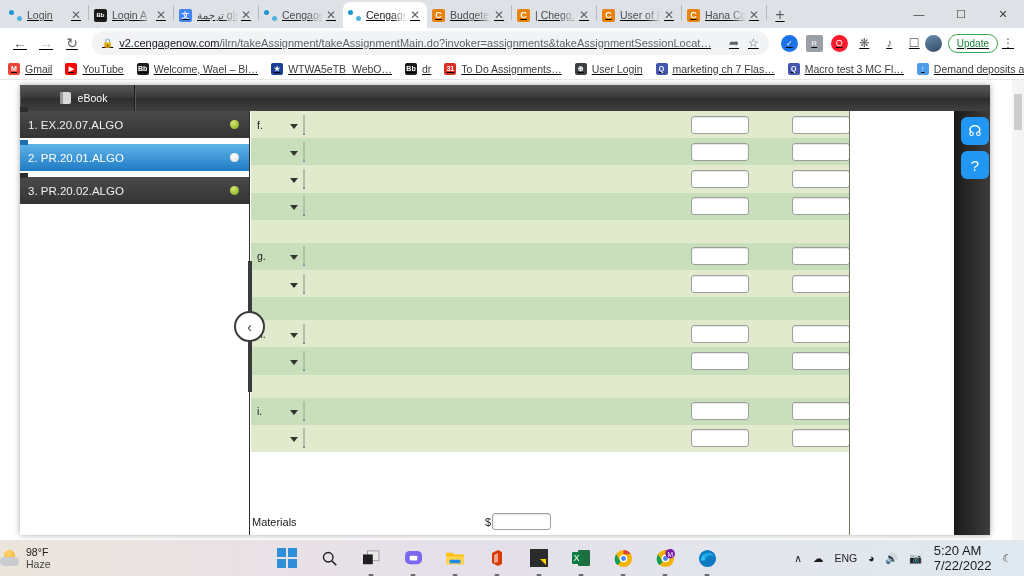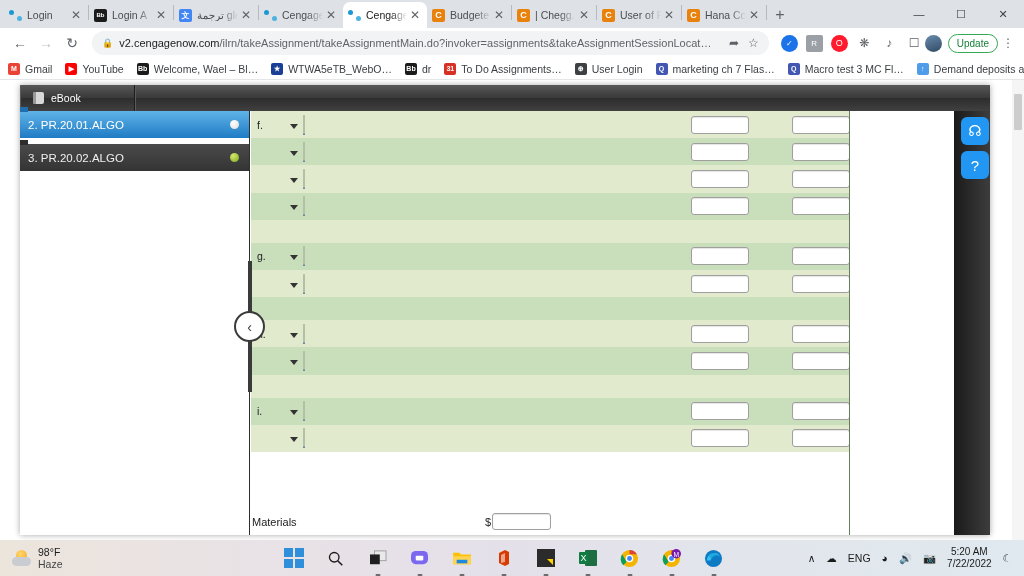--- a/index.html
+++ b/index.html
@@ -4,21 +4,21 @@
 <style>
   * { box-sizing: border-box; margin: 0; padding: 0; }
   html, body {
     width: 1024px; height: 576px;
     font-family: "Liberation Sans", sans-serif;
     overflow: hidden;
     background: #ffffff;
   }
 
   
-  .browser { width: 1024px; height: 472px; background: #ffffff; position: relative; }
+  .browser { width: 1024px; height: 472px; background: #ffffff; position: relative; text-decoration: underline; }
 
   .tabstrip {
     height: 28px; background: #dee1e6;
     display: flex; align-items: flex-end; padding-left: 4px; position: relative;
   }
   .tab {
     height: 26px; width: 84px; display: flex; align-items: center;
     padding: 0 5px; font-size: 10.5px; color: #4a4e52;
     position: relative; border-radius: 7px 7px 0 0; flex-shrink: 0;
   }
@@ -107,20 +107,21 @@
   }
   .apphdr-title {
     width: 230px; display: flex; align-items: center; padding-left: 10px;
     font-size: 12.5px; font-weight: bold;
     border-right: 1px solid #1d1d1d;
   }
   .apphdr-btn {
     width: 115px; display: flex; align-items: center; gap: 7px; padding-left: 12px;
     font-size: 10.5px; border-right: 1px solid #1d1d1d;
     border-left: 1px solid #5a5a5a;
+    justify-content: center;
   }
   .ic-book { width: 11px; height: 12px; background: #d8d8d8; border-radius: 1px 2px 2px 1px;
              border-left: 3px solid #9a9a9a; }
   .ic-video { width: 13px; height: 10px; background: #d8d8d8; border-radius: 1px; position: relative; }
   .ic-video::after { content:""; position:absolute; right:-4px; top:1px;
                      border-left: 4px solid #d8d8d8; border-top: 4px solid transparent;
                      border-bottom: 4px solid transparent; }
   .apphdr-fill { flex: 1; border-left: 1px solid #5a5a5a; }
 
   .appbody { display: flex; height: 424px; position: relative; }
@@ -226,38 +227,38 @@
   }
   .os-thumb { position: absolute; left: 2px; top: 14px; width: 8px; height: 36px;
               background: #cdcdcd; border-radius: 1px; }
 
   
   .taskbar {
     position: absolute; left: 0; top: 540px; width: 1024px; height: 36px;
     background: linear-gradient(to right,#ece5dc 0%,#e9e2e6 25%,#e4e0ea 50%,#e2e6ec 75%,#dfe9ef 100%);
     display: flex; align-items: center;
   }
-  .weather { display: flex; align-items: center; gap: 7px; padding-left: 12px; width: 200px; }
+  .weather { display: flex; align-items: center; gap: 7px; width: 200px; }
   .w-ic { width: 19px; height: 19px; position: relative; }
   .w-ic::before { content:""; position:absolute; left:4px; top:1px; width:11px; height:11px;
                   border-radius:50%; background: radial-gradient(circle at 40% 35%,#ffd86b,#f5a623); }
   .w-ic::after { content:""; position:absolute; left:0; top:8px; width:19px; height:9px;
                  border-radius: 9px; background:#c9ccd1; }
   .w-txt { line-height: 1.15; }
   .w-temp { font-size: 10.5px; color: #1b1b1b; }
   .w-cond { font-size: 10.5px; color: #444; }
   .tb-center { flex: 1; display: flex; align-items: center; justify-content: center; gap: 20px; }
   .tbi { width: 22px; height: 22px; position: relative; display: flex;
          align-items: center; justify-content: center; }
   .tbi .run { position: absolute; bottom: -7px; left: 50%; transform: translateX(-50%);
               width: 5px; height: 2px; border-radius: 1px; background: #6b6b6b; }
   .win-logo { display: grid; grid-template-columns: 9px 9px; grid-template-rows: 9px 9px; gap: 2px; }
   .win-logo i { background: #2f8fdb; display: block; }
   .tray { display: flex; align-items: center; gap: 11px; padding-right: 12px; font-size: 10.5px; color: #1b1b1b; }
-  .clock { text-align: center; line-height: 1.18; font-size: 10px; color: #1b1b1b; }
+  .clock { text-align: left; line-height: 1.18; font-size: 13px; color: #1b1b1b; }
 </style>
 </head>
 <body>
 
 <div class="browser">
 
   <div class="tabstrip">
     <div id="tabs-host" style="display:flex;align-items:flex-end;">
         <div class="tab">
           <span class="tab-favicon fav-cengage"></span>
@@ -397,20 +398,24 @@
           <span class="ic-book"></span>
           <span>eBook</span>
         </div>
         <div class="apphdr-fill"></div>
       </div>
 
       <div class="appbody">
 
         <div class="sidebar">
           <div id="sidebar-host">
+              <div class="sb-item">
+                <span class="sb-label">1. EX.20.07.ALGO</span>
+                <span class="dot green"></span>
+              </div>
               <div class="sb-item sel">
                 <span class="sb-label">2. PR.20.01.ALGO</span>
                 <span class="dot white"></span>
               </div>
               <div class="sb-item">
                 <span class="sb-label">3. PR.20.02.ALGO</span>
                 <span class="dot green"></span>
               </div>
             </div>
         </div>

